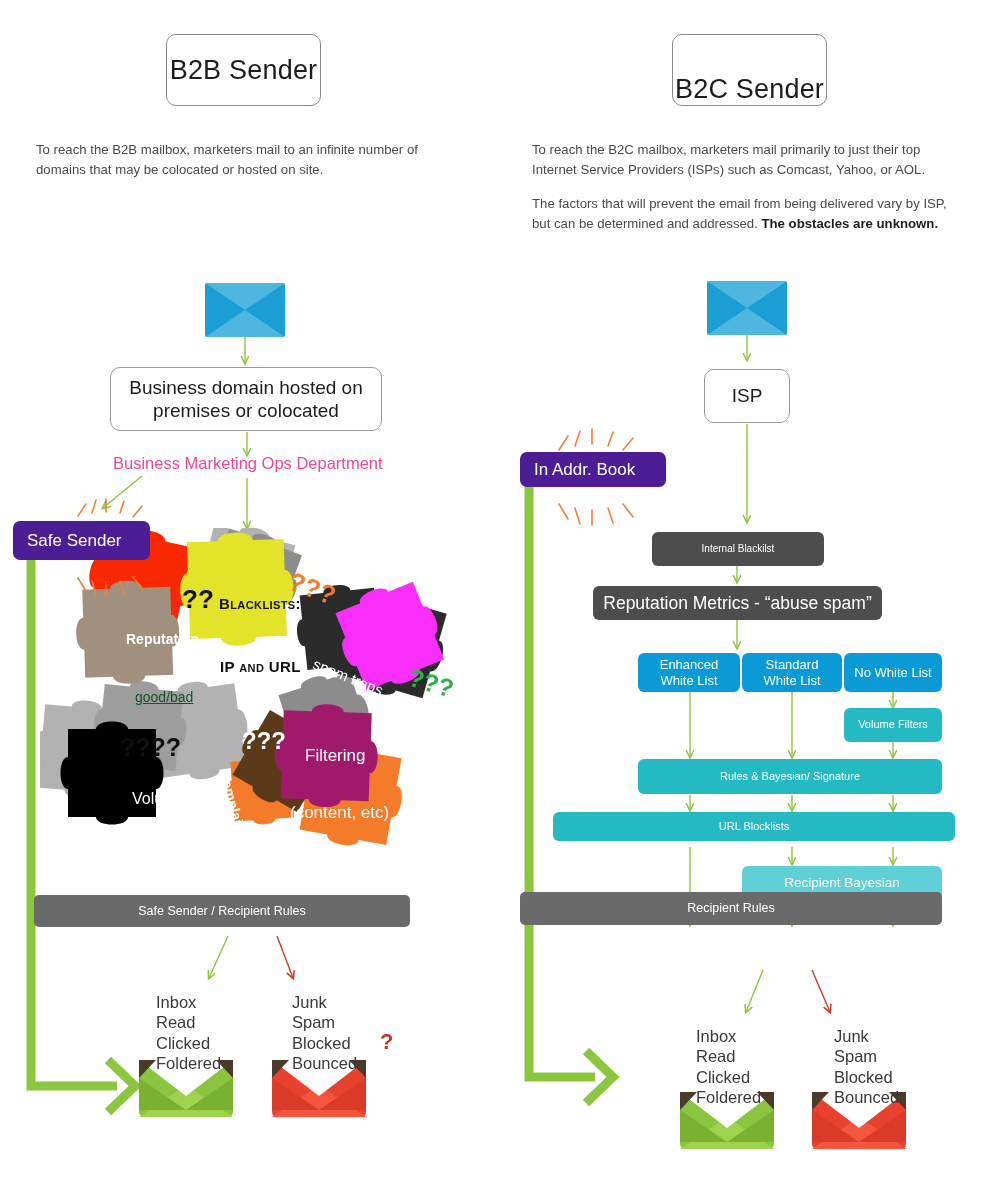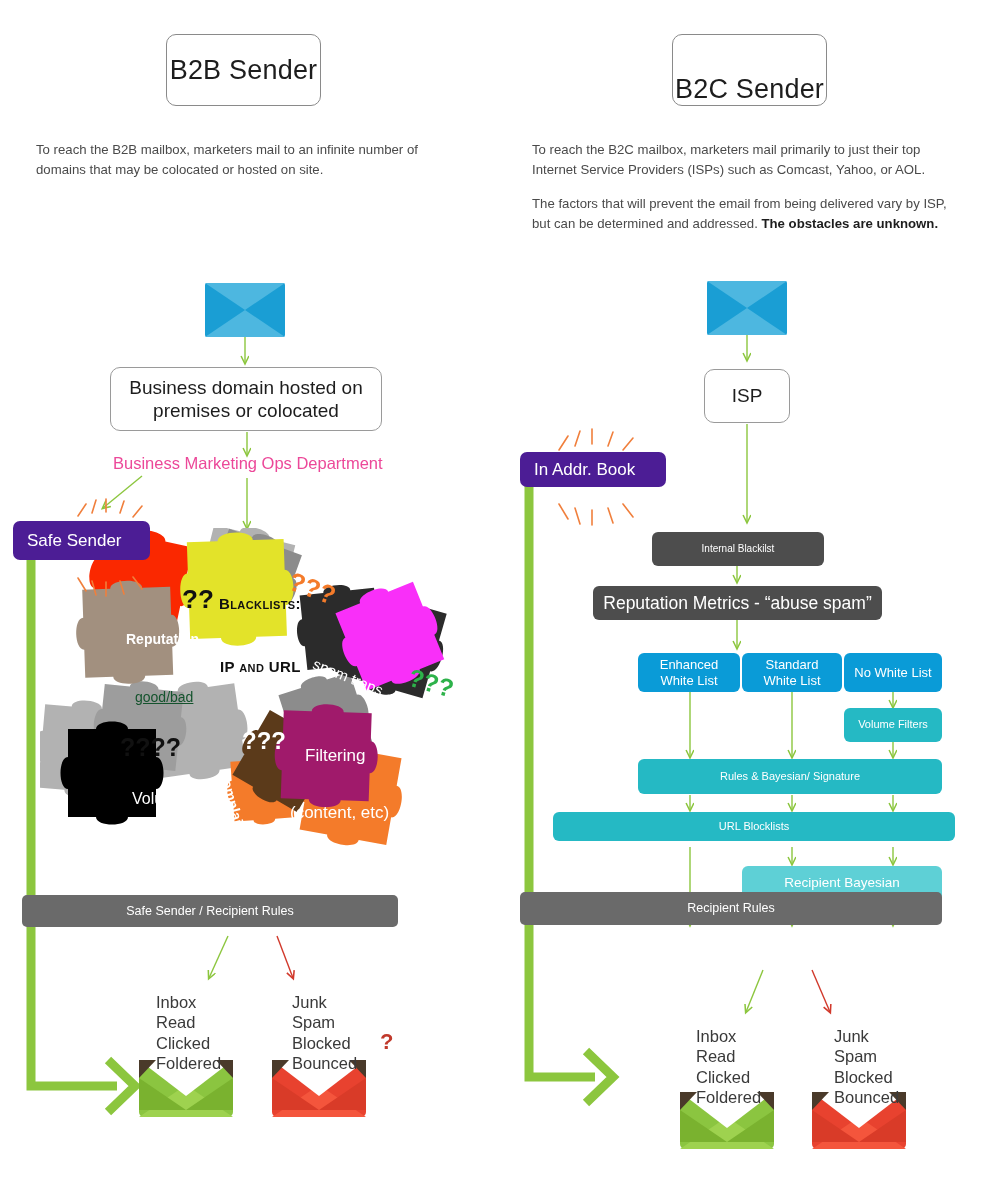--- a/index.html
+++ b/index.html
@@ -286,21 +286,21 @@
       <span>????</span>
     </div>
     <div class="pz-label" style="left:202px; top:199px; color:#ffffff; font-size:24px; font-weight:bold;">
       <span>???</span>
     </div>
     <div class="pz-label" style="left:362px; top:228px; color:#ffffff; font-size:25px; font-weight:bold;">
       <span>???</span>
     </div>
   </div>
 
-  <div class="bar gray-wide" style="left:22px; top:895px; width:376px; height:32px;">
+  <div class="bar gray-wide" style="left:34px; top:895px; width:376px; height:32px;">
     <span>Safe Sender / Recipient Rules</span>
   </div>
 
   <div class="res-label" style="left: 156px; top: 992px; white-space: pre-line;">Inbox
 Read
 Clicked
 Foldered</div>
   <div class="res-label" style="left: 292px; top: 992px; white-space: pre-line;">Junk
 Spam
 Blocked

